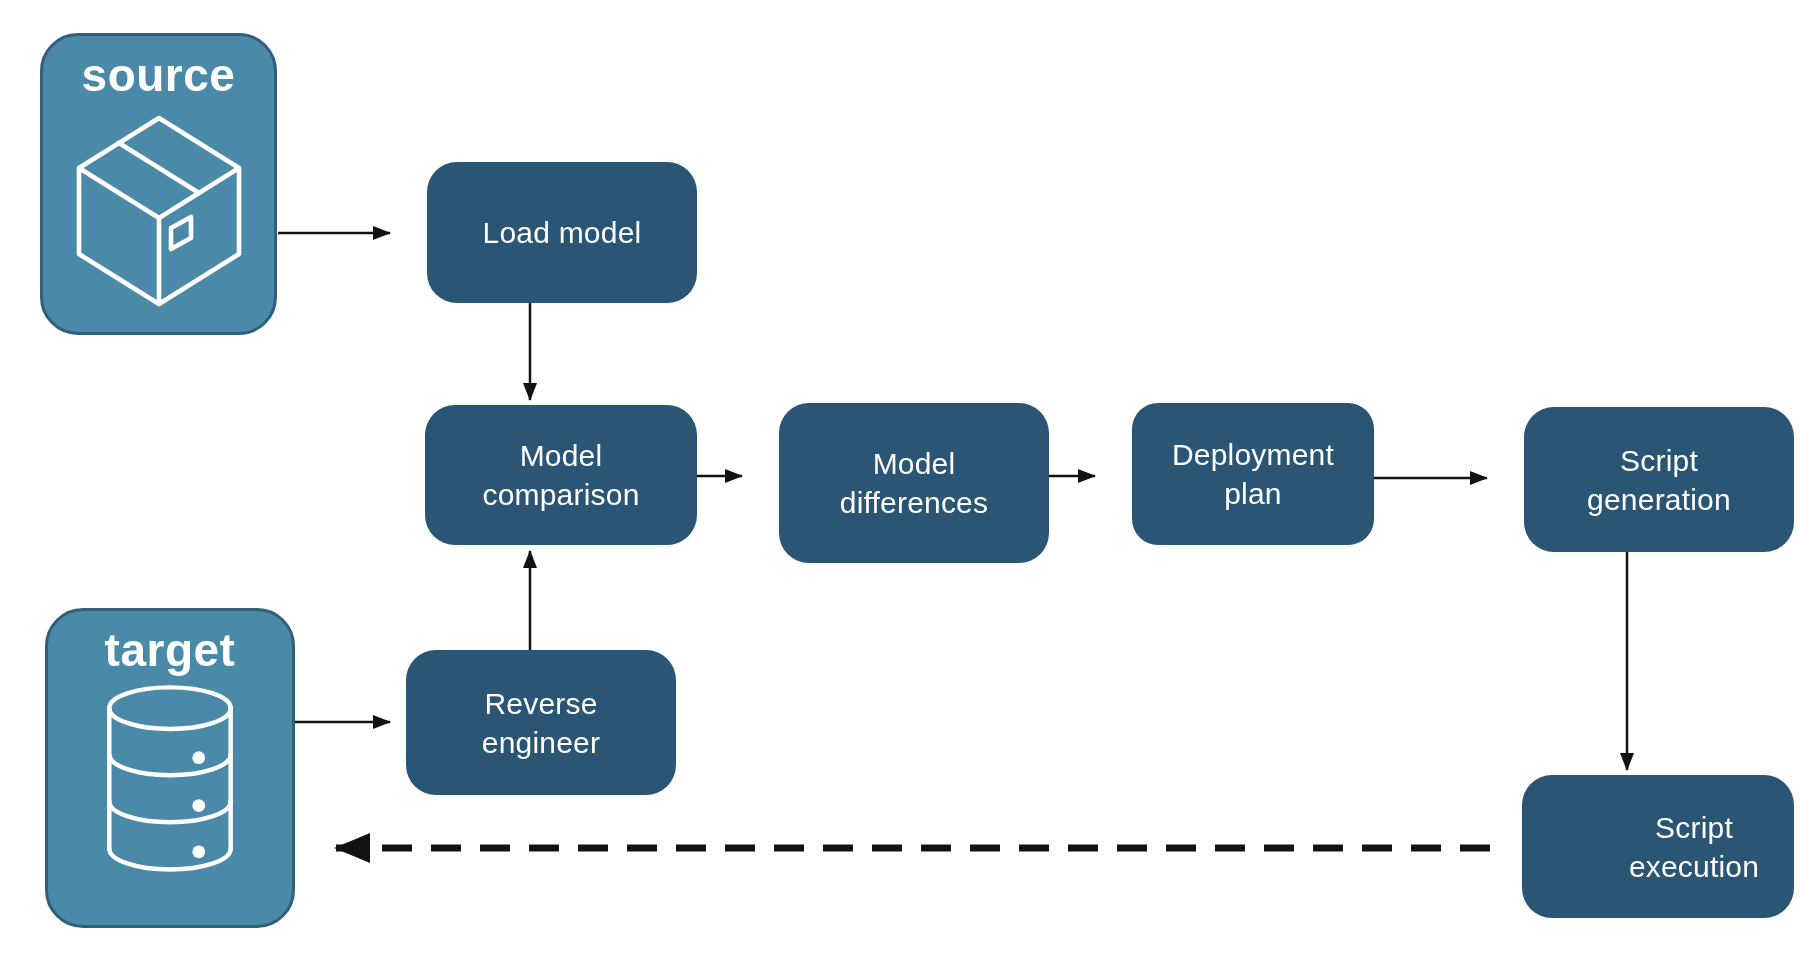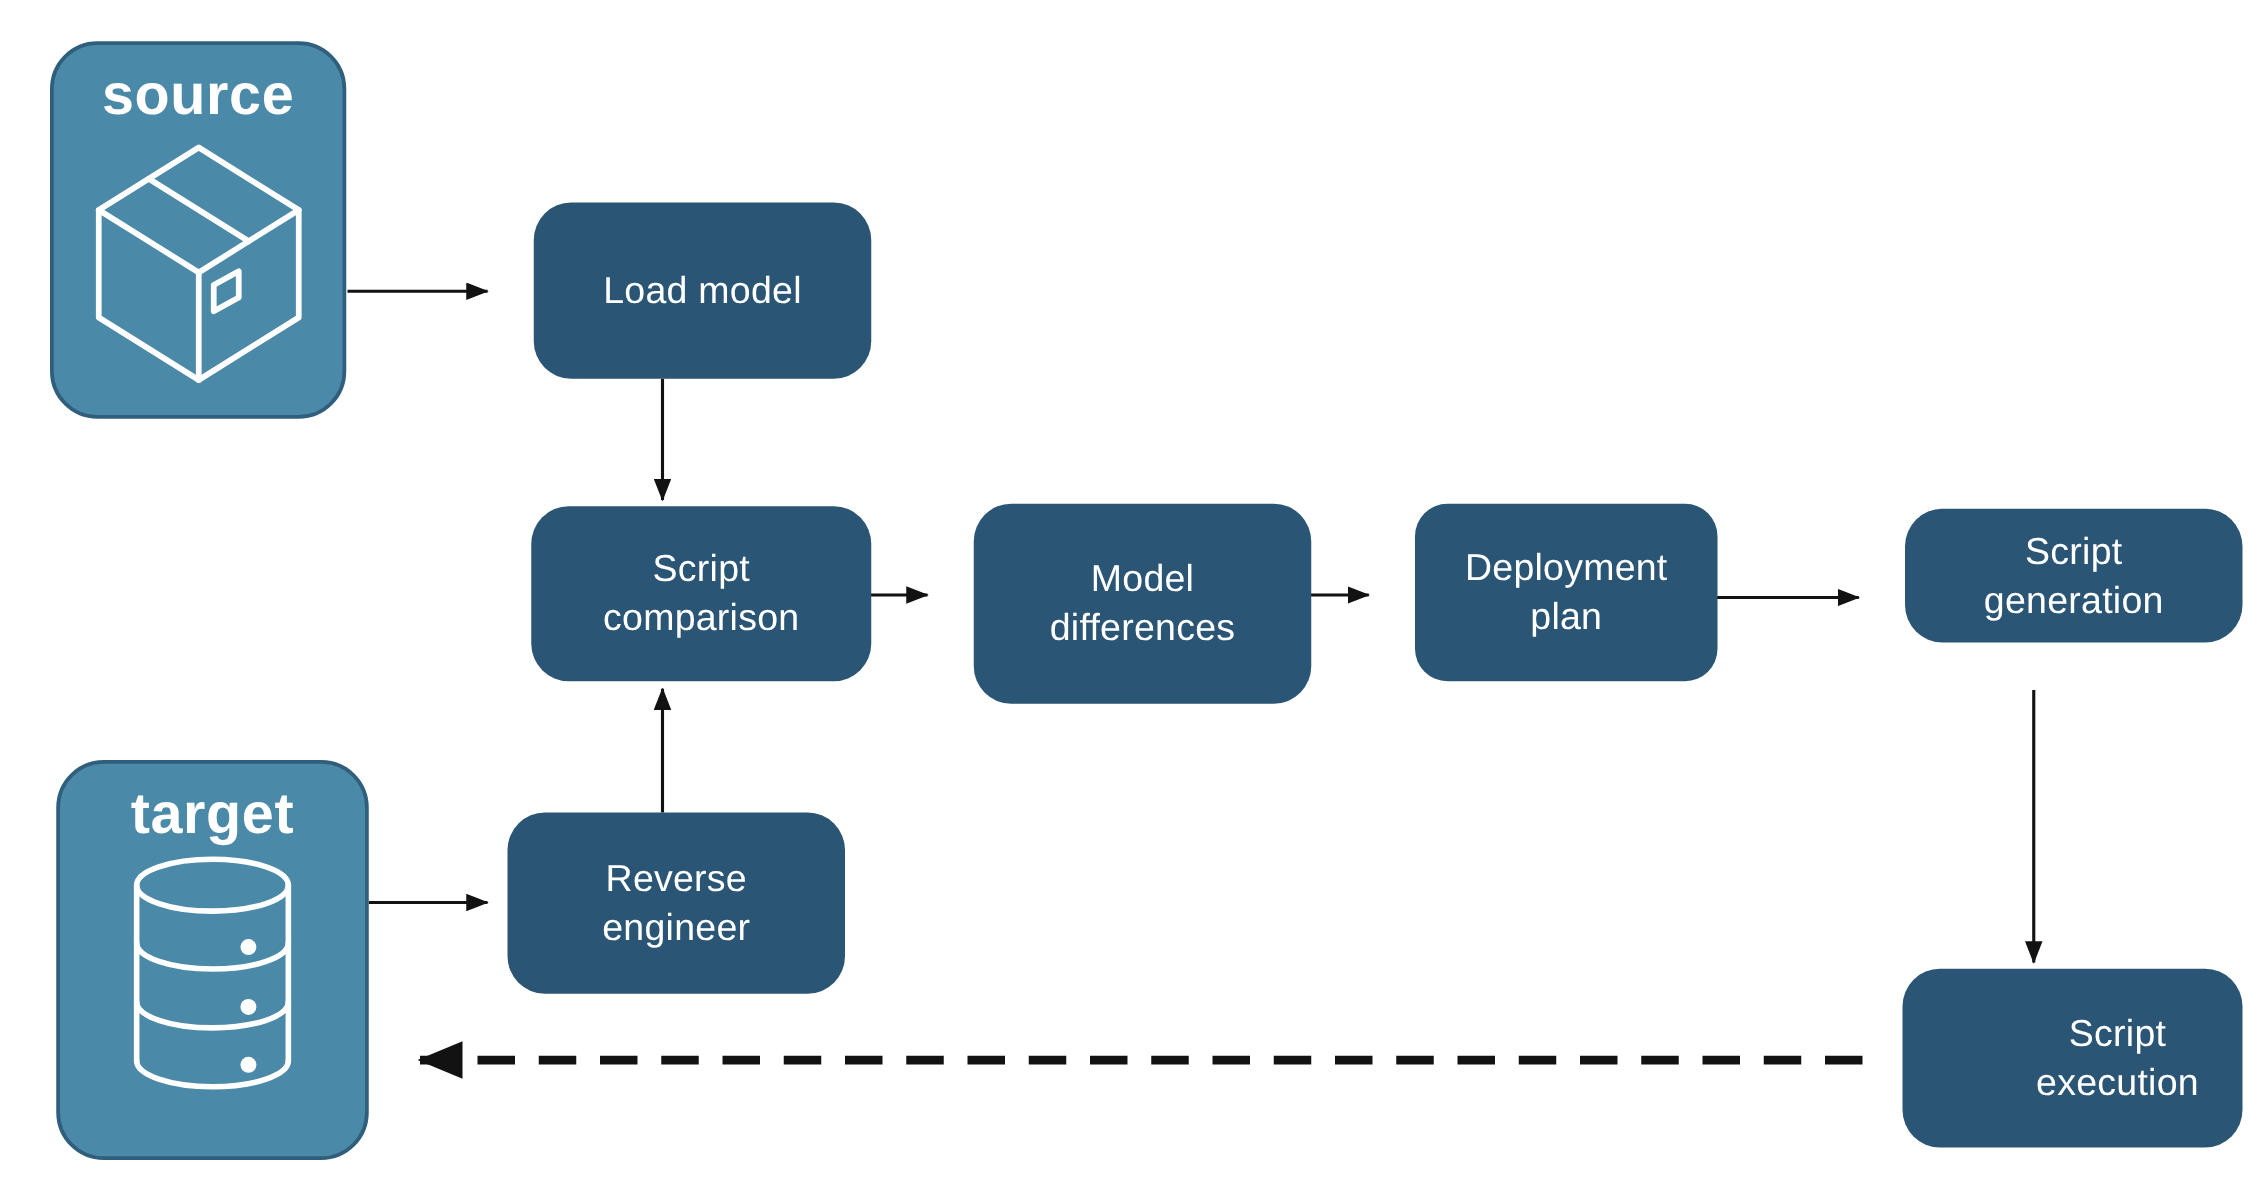--- a/index.html
+++ b/index.html
@@ -95,32 +95,32 @@
       <circle class="dot" cx="68" cy="78" r="4"></circle>
       <circle class="dot" cx="68" cy="107" r="4"></circle>
     </svg>
   </div>
 
   <div class="node" style="left:395px;top:162px;width:270px;height:141px;">
     <span class="node-label">Load model</span>
   </div>
 
   <div class="node" style="left:393px;top:405px;width:272px;height:140px;">
-    <span class="node-label">Script comparison</span>
+    <span class="node-label">Model comparison</span>
   </div>
 
   <div class="node" style="left:747px;top:403px;width:270px;height:160px;">
     <span class="node-label">Model differences</span>
   </div>
 
   <div class="node" style="left:1100px;top:403px;width:242px;height:142px;border-radius:26px;">
     <span class="node-label">Deployment plan</span>
   </div>
 
-  <div class="node" style="left:1492px;top:407px;width:270px;height:107px;">
+  <div class="node" style="left:1492px;top:407px;width:270px;height:145px;">
     <span class="node-label">Script generation</span>
   </div>
 
   <div class="node" style="left:374px;top:650px;width:270px;height:145px;">
     <span class="node-label">Reverse engineer</span>
   </div>
 
   <div class="node" style="left:1490px;top:775px;width:272px;height:143px;justify-content:flex-end;">
     <span class="node-label">Script execution</span>
   </div>

